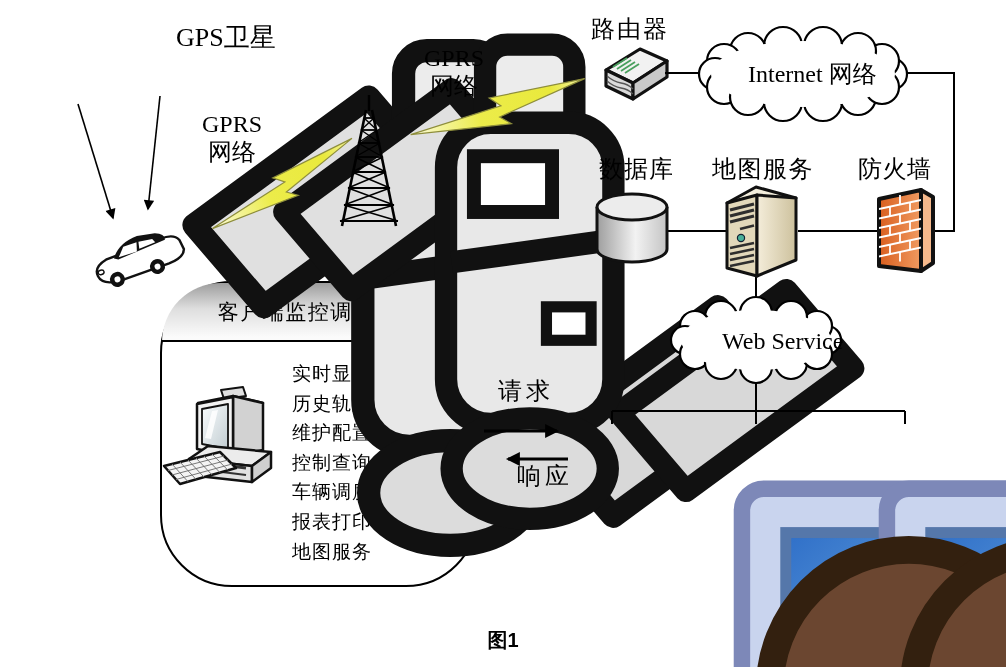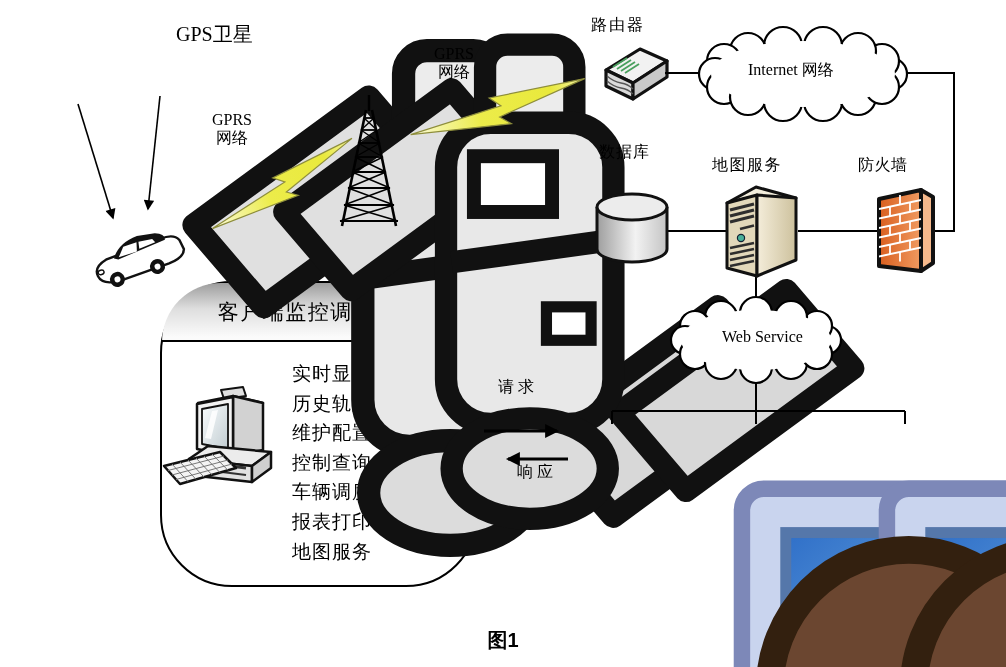--- a/index.html
+++ b/index.html
@@ -1,19 +1,19 @@
 <!DOCTYPE html>
 <html><head>
 <meta charset="utf-8">
 <style>
   html,body{margin:0;padding:0;background:#fff;}
   .canvas{position:relative;width:1006px;height:667px;background:#fff;overflow:hidden;
           font-family:"Liberation Serif","DejaVu Serif",serif;color:#000;}
   .layer{position:absolute;left:0;top:0;pointer-events:none;}
-  .lbl{position:absolute;white-space:nowrap;font-size:16px;line-height:1.15;}
+  .lbl{position:absolute;white-space:nowrap;font-size:24px;line-height:1.15;}
   .lbl.center{text-align:center;}
   .client-box{position:absolute;left:160px;top:281px;width:314px;height:302px;
       border:2.2px solid #000;border-radius:72px;background:#fff;}
   .client-box-header{position:absolute;left:0;top:0;right:0;height:57px;
       border-radius:70px 70px 0 0;border-bottom:2.2px solid #000;
       background:linear-gradient(#9d9d9d,#dedede 45%,#fbfbfb 95%);
       display:flex;align-items:center;justify-content:center;}
   .client-box-title{font-size:21px;letter-spacing:1.5px;}
   .fn-list{position:absolute;left:130px;top:76px;font-size:19px;line-height:29.6px;letter-spacing:1px;}
   .two-line{width:66px;}
@@ -344,35 +344,35 @@
         <line x1="172" y1="464" x2="188" y2="481.7"></line>
           <line x1="180" y1="462" x2="196" y2="479.4"></line>
         <line x1="188" y1="460" x2="204" y2="477.1"></line>
           <line x1="196" y1="458" x2="212" y2="474.9"></line>
         <line x1="204" y1="456" x2="220" y2="472.6"></line>
           <line x1="212" y1="454" x2="228" y2="470.3"></line>
       </g>
     </g>
   </svg>
 
-  <div class="lbl" style="left:176px;top:23px;font-size:20px;">GPS卫星</div>
+  <div class="lbl" style="left:176px;top:23px;font-size:26px;">GPS卫星</div>
 
   <div class="lbl center two-line" style="left:199px;top:111px;">
     <div>GPRS</div>
     <div>网络</div>
   </div>
 
   <div class="lbl center two-line" style="left:421px;top:45px;">
     <div>GPRS</div>
     <div>网络</div>
   </div>
 
   <div class="lbl" style="left:591px;top:16px;letter-spacing:2px;">路由器</div>
   <div class="lbl" style="left:748px;top:61px;">Internet 网络</div>
-  <div class="lbl" style="left:599px;top:143px;letter-spacing:1px;">数据库</div>
+  <div class="lbl" style="left:599px;top:156px;letter-spacing:1px;">数据库</div>
   <div class="lbl" style="left:712px;top:156px;letter-spacing:1.5px;">地图服务</div>
   <div class="lbl" style="left:858px;top:156px;letter-spacing:0.5px;text-align:center;">防火墙</div>
   <div class="lbl" style="left:722px;top:328px;">Web Service</div>
   <div class="lbl" style="left:498px;top:378px;letter-spacing:4px;">请求</div>
   <div class="lbl" style="left:517px;top:463px;letter-spacing:4px;">响应</div>
 
   <div class="caption">
     <span>图1</span>
   </div>
 

